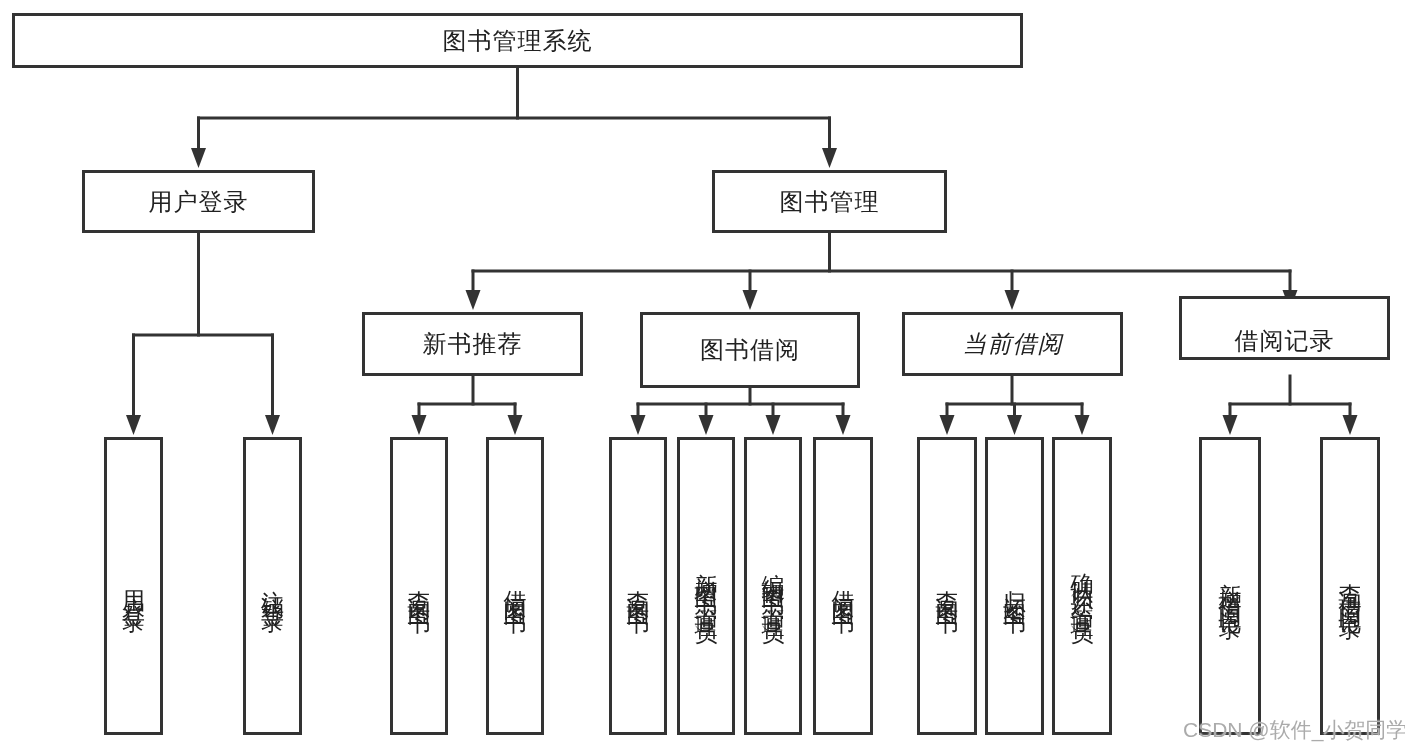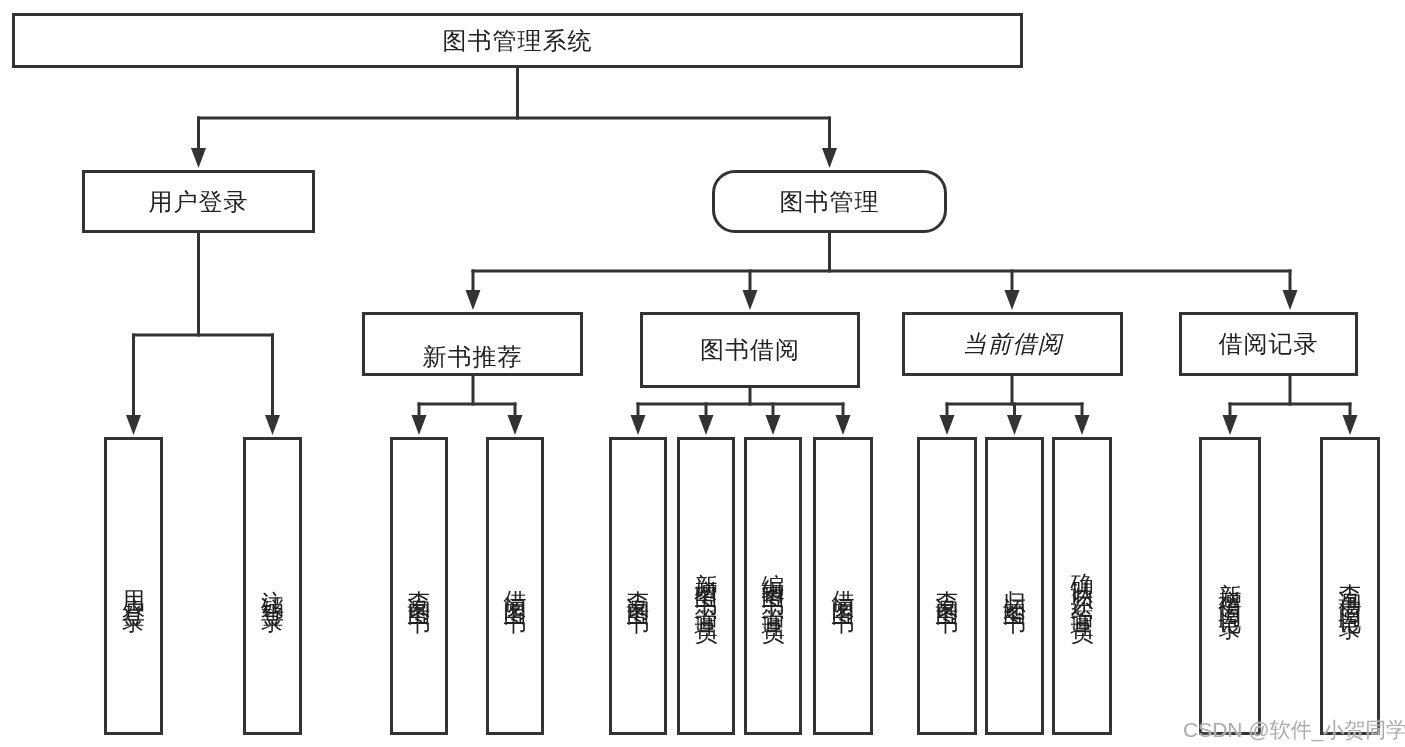--- a/index.html
+++ b/index.html
@@ -117,34 +117,34 @@
     </g>
   </svg>
 
   <div class="box h" style="left:12px; top:13px; width:1011px; height:55px;">
     <span class="lbl">图书管理系统</span>
   </div>
 
   <div class="box h" style="left:82px; top:170px; width:233px; height:63px;">
     <span class="lbl">用户登录</span>
   </div>
-  <div class="box h" style="left:712px; top:170px; width:235px; height:63px;border-radius:23px;">
+  <div class="box h" style="left:712px; top:170px; width:235px; height:63px;">
     <span class="lbl">图书管理</span>
   </div>
 
-  <div class="box h" style="left:362px; top:312px; width:221px; height:64px;align-items:flex-end;">
+  <div class="box h" style="left:362px; top:312px; width:221px; height:64px;">
     <span class="lbl">新书推荐</span>
   </div>
   <div class="box h" style="left:640px; top:312px; width:220px; height:76px;">
     <span class="lbl">图书借阅</span>
   </div>
   <div class="box h" style="left:902px; top:312px; width:221px; height:64px;font-style:italic;">
     <span class="lbl">当前借阅</span>
   </div>
-  <div class="box h" style="left:1179px; top:312px; width:179px; height:64px;">
+  <div class="box h" style="left:1179px; top:296px; width:211px; height:64px;align-items:flex-end;">
     <span class="lbl">借阅记录</span>
   </div>
 
   <div class="box v" style="left:104px; top:437px; width:59px; height:298px;">
     <span class="lbl">用户登录</span>
   </div>
   <div class="box v" style="left:243px; top:437px; width:59px; height:298px;">
     <span class="lbl">注销登录</span>
   </div>
 

